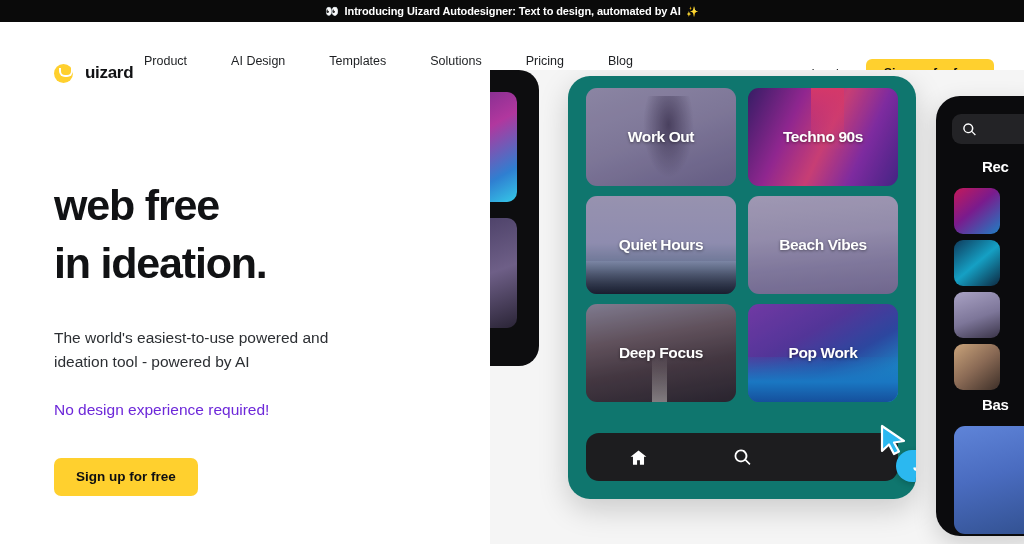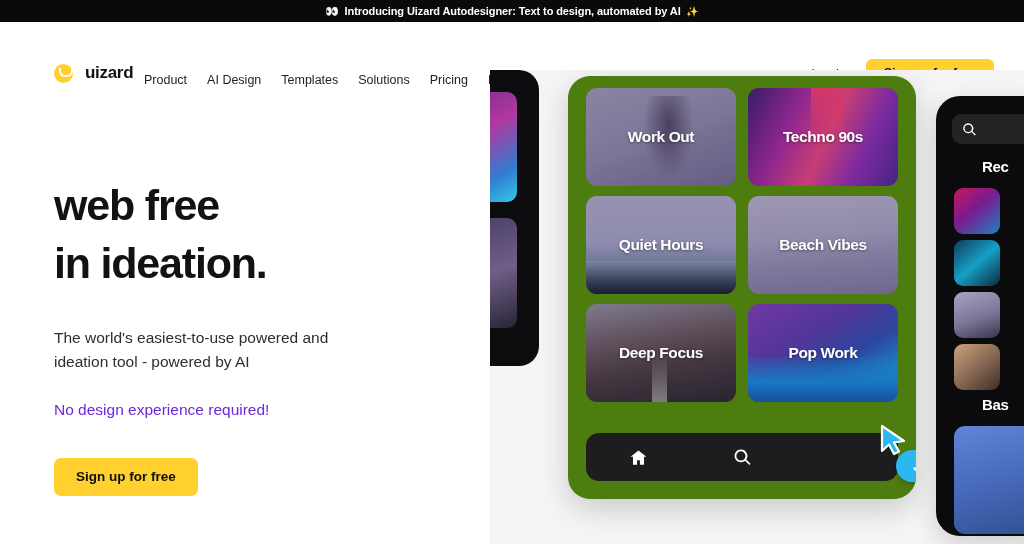--- a/index.html
+++ b/index.html
@@ -32,21 +32,21 @@
     background:#FFD02E; position:relative; flex:none;
   }
   .logo-mark::after {
     content:""; position:absolute; left:4.5px; top:4.5px;
     width:10px; height:7px;
     border:2px solid #ffffff; border-top:none;
     border-radius:0 0 6px 6px;
   }
   .logo-text { font-size:17px; font-weight:bold; color:#111214; letter-spacing:-0.3px; }
 
-  .nav { position:absolute; left:144px; top:51px; display:flex; align-items:center; gap:20px; }
+  .nav { position:absolute; left:144px; top:32px; display:flex; align-items:center; gap:44px; }
   .nav a {
     font-size:12.5px; color:#1d1f22; text-decoration:none; font-weight:500; white-space:nowrap;
   }
 
   .header-right { position:absolute; right:30px; top:37px; display:flex; align-items:center; gap:20px; }
   .login-link { font-size:12.5px; color:#1d1f22; text-decoration:none; font-weight:500; }
   .btn-yellow {
     background:#FFD02E; color:#0e0f11; border:none; border-radius:6px;
     font-size:12.5px; font-weight:bold; font-family:"Liberation Sans", sans-serif;
     padding:0 18px; height:29px; line-height:29px; cursor:pointer; white-space:nowrap;
@@ -83,21 +83,21 @@
   }
   .device-left .dl-card {
     position:absolute; left:-22px; width:52px; border-radius:10px;
   }
   .dl-c1 { top:22px; height:110px; background:linear-gradient(150deg,#7b2d8e 0%,#b1379e 35%,#2f7fd1 75%,#35c9e8 100%); }
   .dl-c2 { top:148px; height:110px; background:linear-gradient(160deg,#4a3f66 0%,#6e5f87 50%,#2a2436 100%); }
 
   
   .device-main {
     position:absolute; left:78px; top:6px; width:348px; height:423px;
-    background:#4d7c0f; border-radius:22px;
+    background:#0f766e; border-radius:22px;
     box-shadow:0 10px 30px rgba(0,0,0,0.18);
     overflow:hidden;
   }
   .grid {
     position:absolute; left:18px; top:12px; width:312px;
     display:grid; grid-template-columns:1fr 1fr; gap:10px 12px;
   }
   .card {
     position:relative; height:98px; border-radius:11px; overflow:hidden;
     display:flex; align-items:center; justify-content:center;

